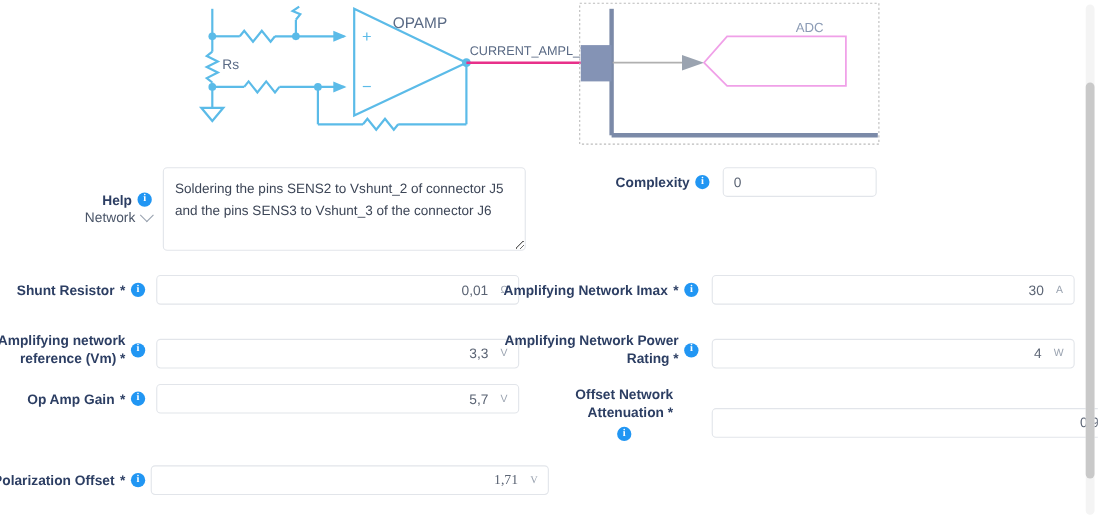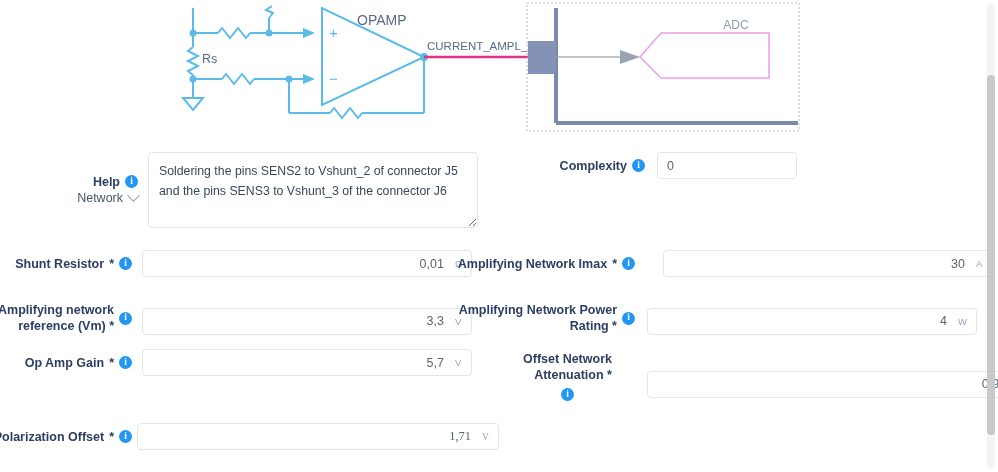--- a/index.html
+++ b/index.html
@@ -289,21 +289,21 @@
       <span class="unit">V</span>
     </div>
   </div>
 
   <div class="field" style="left:500px; top:110px;">
     <div class="label-wrap" style="width:135px; height:27px;">
       <span class="flabel">Amplifying Network Imax</span>
       <span class="flabel req">*</span>
       <span class="info">i</span>
     </div>
-    <div class="inp" style="width:330px; margin-left:28px;">
+    <div class="inp" style="width:330px; margin-left:12px;">
       <span class="val">30</span>
       <span class="unit">A</span>
     </div>
   </div>
 
   <div class="field" style="left:500px; top:158px;">
     <div class="label-wrap" style="width:135px; height:40px; align-items:center;">
       <div class="label-col">
         <span class="flabel">Amplifying Network Power</span>
         <span class="flabel">Rating *</span>

